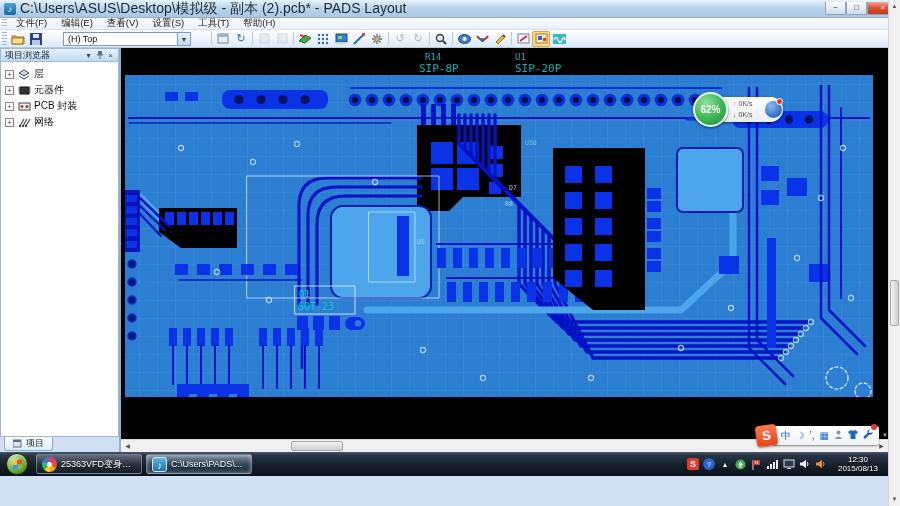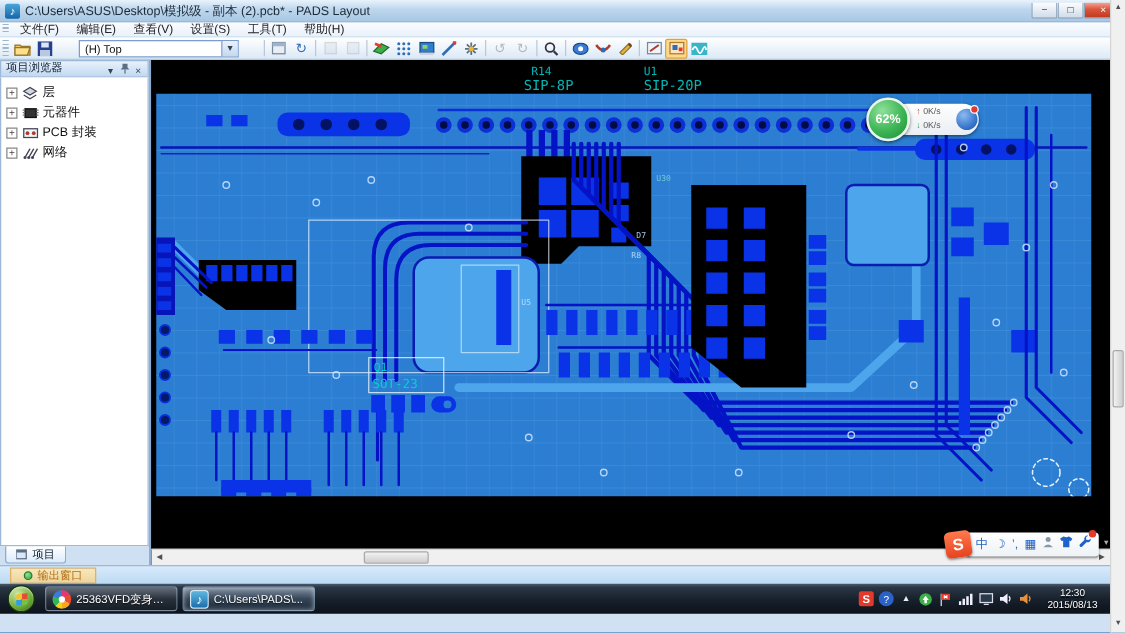--- a/index.html
+++ b/index.html
@@ -5,21 +5,21 @@
   * { margin:0; padding:0; box-sizing:border-box; }
   html,body { width:900px; height:506px; overflow:hidden; background:#7f9db9;
     font-family:"Liberation Sans", "DejaVu Sans", sans-serif; }
   .app { width:900px; height:506px; display:flex; flex-direction:column; background:#cfe1f3; }
 
   
   .titlebar { height:18px; display:flex; align-items:center; padding:0 2px 0 4px;
     background:linear-gradient(#e8f3fc,#bcd6ec 45%,#a9c8e4); border-bottom:1px solid #8fb0cf; }
   .titlebar .appicon { width:12px; height:12px; border-radius:2px; margin-right:4px;
     background:linear-gradient(#49a6d8,#1565a8); color:#fff; font-size:9px; line-height:12px; text-align:center; }
-  .titlebar .title { font-size:10px; color:#1c2a38; flex:1; white-space:nowrap; overflow:hidden; }
+  .titlebar .title { font-size:14px; color:#1c2a38; flex:1; white-space:nowrap; overflow:hidden; }
   .winbtns { display:flex; }
   .winbtn { width:21px; height:13px; font-size:8px; line-height:12px; text-align:center; color:#333;
     background:linear-gradient(#fdfdfd,#cfdcea); border:1px solid #8fa3b8; border-top:none; border-radius:0 0 2px 2px; }
   .winbtn.close { width:31px; background:linear-gradient(#f4a898,#d9553b 45%,#c03a20); color:#fff; }
 
   
   .menubar { height:12px; display:flex; align-items:center; background:linear-gradient(#fafcff,#e9f1fa);
     border-bottom:1px solid #d4e2f0; font-size:9.5px; color:#222; }
   .grip { width:5px; height:80%; margin:0 2px;
     background:repeating-linear-gradient(180deg,#9fb6cc 0 1px,transparent 1px 3px); }
@@ -36,21 +36,21 @@
   .layersel .val { flex:1; padding-left:4px; }
   .layersel .caret { width:13px; height:100%; background:linear-gradient(#e9f2fb,#c4d9ef);
     border-left:1px solid #7a9ccf; font-size:7px; text-align:center; line-height:13px; color:#345; }
   .dis { opacity:.35; }
 
   
   .main { height:404px; display:flex; background:#000; }
 
   
   .panel { width:121px; background:#eef4fb; border-right:2px solid #90add0; display:flex; flex-direction:column; }
-  .panel-h { height:14px; display:flex; align-items:flex-end; background:linear-gradient(#e7f1fc,#c2d9f1);
+  .panel-h { height:14px; display:flex; align-items:center; background:linear-gradient(#e7f1fc,#c2d9f1);
     border:1px solid #9db9d8; font-size:9px; color:#123; padding:0 2px; }
   .panel-h .t { flex:1; padding-left:2px; }
   .panel-h .b { width:11px; text-align:center; font-size:8px; color:#345; }
   .tree { flex:1; background:#fff; border:1px solid #9db9d8; border-top:none; padding:4px 2px; }
   .titem { display:flex; align-items:center; height:16px; font-size:10px; color:#111; }
   .expbox { width:9px; height:9px; border:1px solid #888; background:#fff; font-size:8px; line-height:7px;
     text-align:center; color:#444; margin:0 3px 0 2px; }
   .ticon { width:14px; height:12px; margin-right:3px; display:flex; align-items:center; justify-content:center; }
   .ptab-row { height:15px; display:flex; align-items:flex-start; background:#cfe0f2; }
   .ptab { margin-left:4px; height:14px; padding:0 8px; display:flex; align-items:center; gap:3px;
@@ -67,21 +67,21 @@
   .vscroll .thumb { position:absolute; left:1px; right:1px; top:280px; height:46px; background:linear-gradient(90deg,#f2f2f2,#cfcfcf);
     border:1px solid #a8a8a8; border-radius:2px; }
   .vscroll .arr.dn { position:absolute; bottom:0; left:0; right:0; }
   .hscroll { position:absolute; left:0; right:12px; bottom:0; height:13px; background:#f0f0f0; border-top:1px solid #d5d5d5; }
   .hscroll .arr { position:absolute; top:0; width:13px; height:12px; font-size:6px; color:#505050; text-align:center; line-height:12px; }
   .hscroll .arr.r { right:0; }
   .hscroll .thumb { position:absolute; left:170px; width:52px; top:1px; height:10px;
     background:linear-gradient(#f2f2f2,#cfcfcf); border:1px solid #a8a8a8; border-radius:2px; }
 
   
-  .widget { position:absolute; left:572px; top:30px; width:92px; height:36px; }
+  .widget { position:absolute; left:572px; top:44px; width:92px; height:36px; }
   .widget .pill { position:absolute; left:20px; top:5px; width:70px; height:25px; border-radius:13px;
     background:linear-gradient(#ffffff,#e9edf2); box-shadow:0 1px 3px rgba(0,0,0,.5); }
   .widget .ball { position:absolute; left:0; top:0; width:35px; height:35px; border-radius:50%;
     background:radial-gradient(circle at 35% 28%, #8fe09a, #3cb554 55%, #1d8a36);
     border:2px solid #e8f5ea; box-shadow:0 1px 3px rgba(0,0,0,.55); color:#fff; font-size:10px; font-weight:bold;
     display:flex; align-items:center; justify-content:center; }
   .widget .rates { position:absolute; left:40px; top:6px; font-size:7px; color:#555; line-height:11px; }
   .widget .rates .u::before { content:"↑"; color:#e03b2f; margin-right:2px; }
   .widget .rates .d::before { content:"↓"; color:#2fa84f; margin-right:2px; }
   .widget .blueball { position:absolute; right:3px; top:9px; width:17px; height:17px; border-radius:50%;
@@ -700,26 +700,20 @@
       </div>
     </div>
 
     <div class="vscroll">
       <div class="arr">▲</div>
       <div class="thumb"></div>
       <div class="arr dn">▼</div>
     </div>
   </div>
 
-  <div class="outbar">
-    <div class="outtab">
-      <span class="gdot"></span>
-      <span>输出窗口</span>
-    </div>
-  </div>
 
 
   <div class="taskbar">
     <div class="orb">
         <div class="flag"></div>
       </div>
     <div class="task">
       <span class="pin16"></span>
       <span class="label">25363VFD变身串...</span>
     </div>

